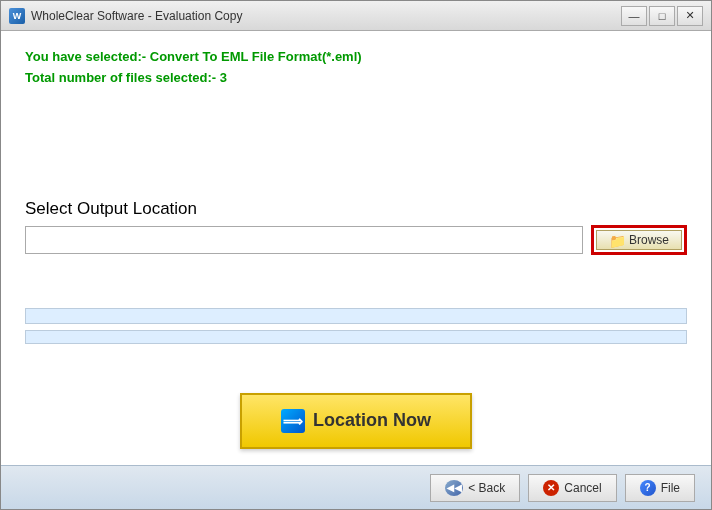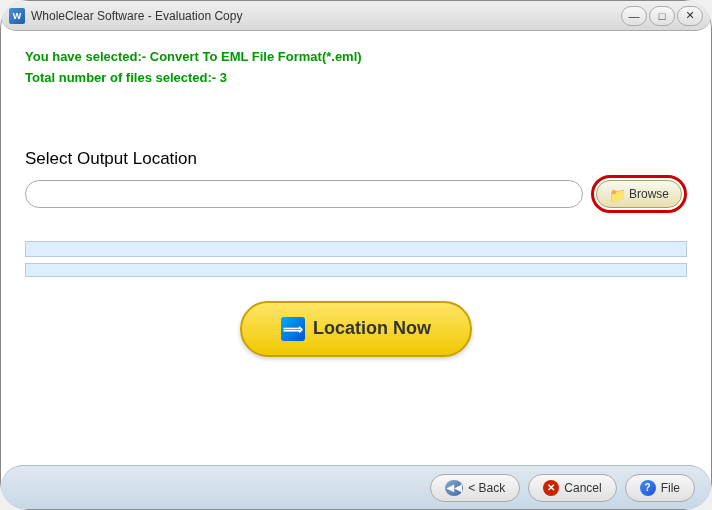--- a/index.html
+++ b/index.html
@@ -1,15 +1,15 @@
 <!DOCTYPE html>
 <html><head>
   <meta charset="utf-8">
   <style>
-    * { margin: 0; padding: 0; box-sizing: border-box; border-radius: 28px; }
+    * { margin: 0; padding: 0; box-sizing: border-box; }
     body {
       width: 712px;
       height: 510px;
       background: #f0f0f0;
       font-family: 'Segoe UI', Tahoma, Geneva, Verdana, sans-serif;
       font-size: 13px;
       overflow: hidden;
     }
 
     .window {
@@ -72,20 +72,21 @@
       justify-content: center;
       font-size: 11px;
       color: #333;
     }
 
     .content {
       flex: 1;
       padding: 16px 24px;
       display: flex;
       flex-direction: column;
+      justify-content: space-between;
     }
 
     .info-section {
       margin-bottom: 20px;
     }
 
     .info-line {
       color: #009900;
       font-size: 13px;
       font-weight: 600;
@@ -123,21 +124,21 @@
       font-size: 12px;
       outline: none;
     }
 
     .browse-btn-wrapper {
       border: 3px solid #cc0000;
       padding: 2px;
     }
 
     .browse-btn {
-      height: 28px;
+      height: 20px;
       padding: 0 12px;
       background: linear-gradient(to bottom, #f8f8f0, #e8e0b0);
       border: 1px solid #b0a060;
       cursor: pointer;
       display: flex;
       align-items: center;
       gap: 4px;
       font-size: 12px;
       color: #333;
       white-space: nowrap;

